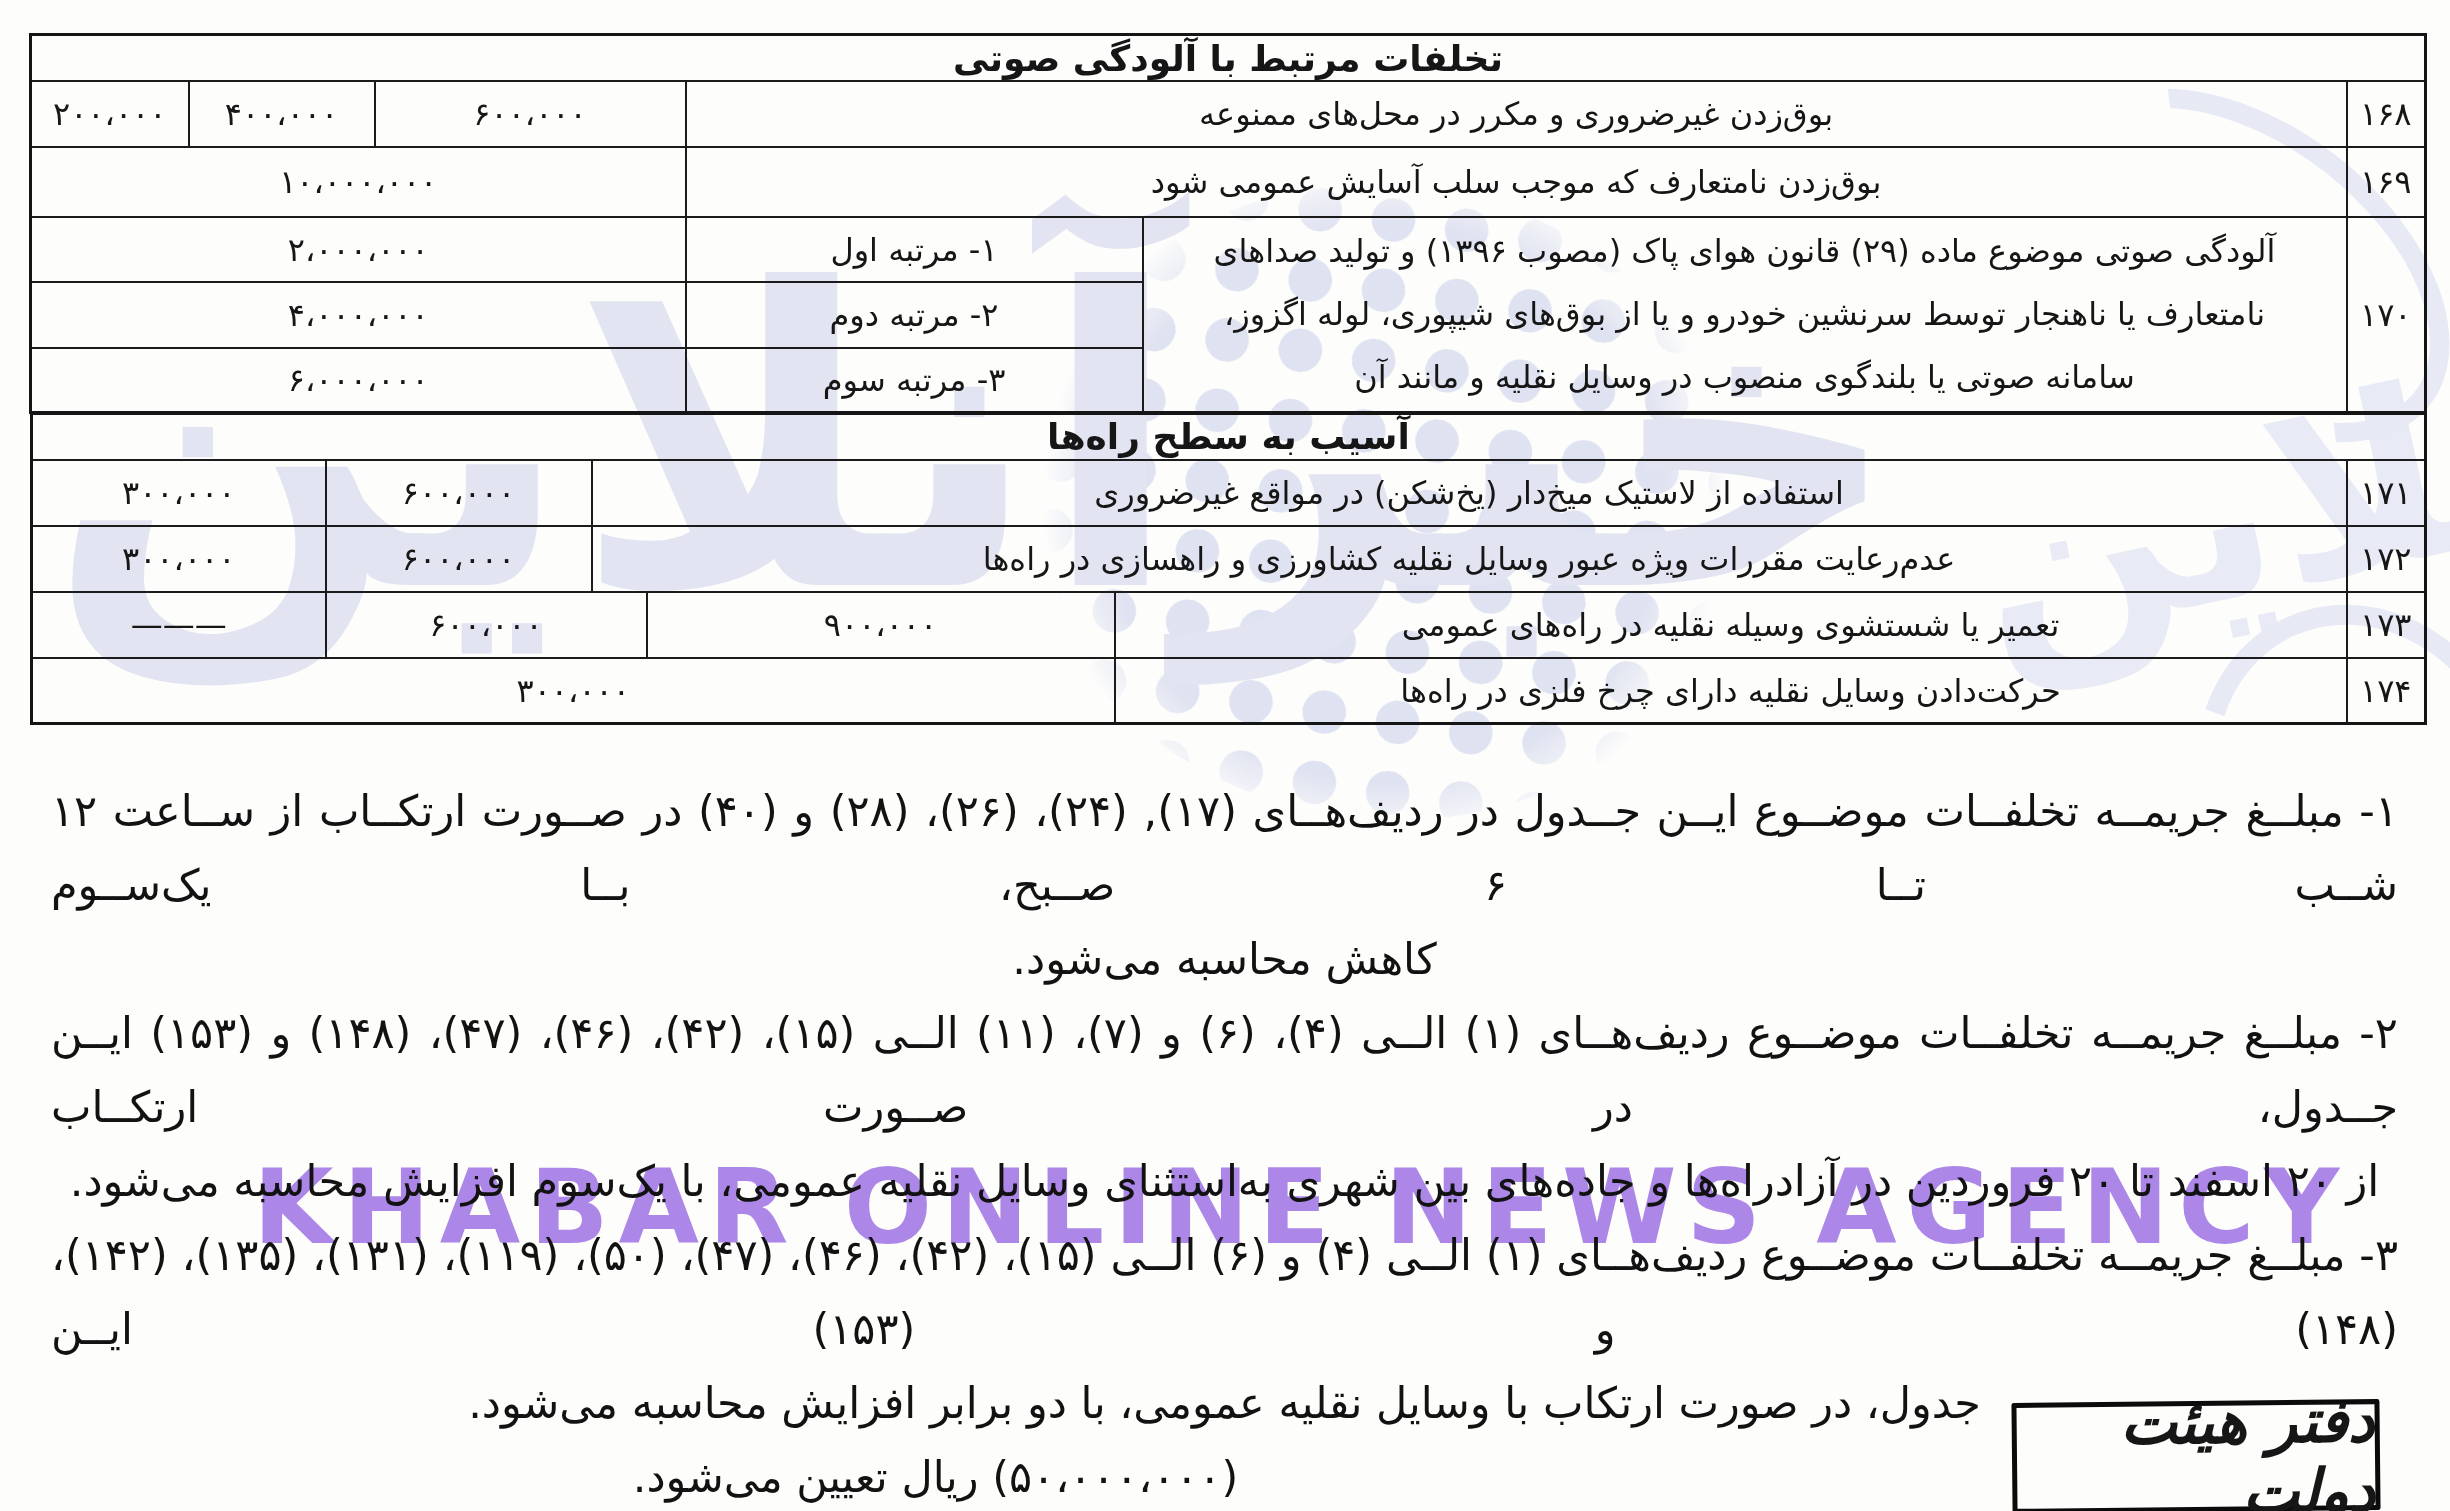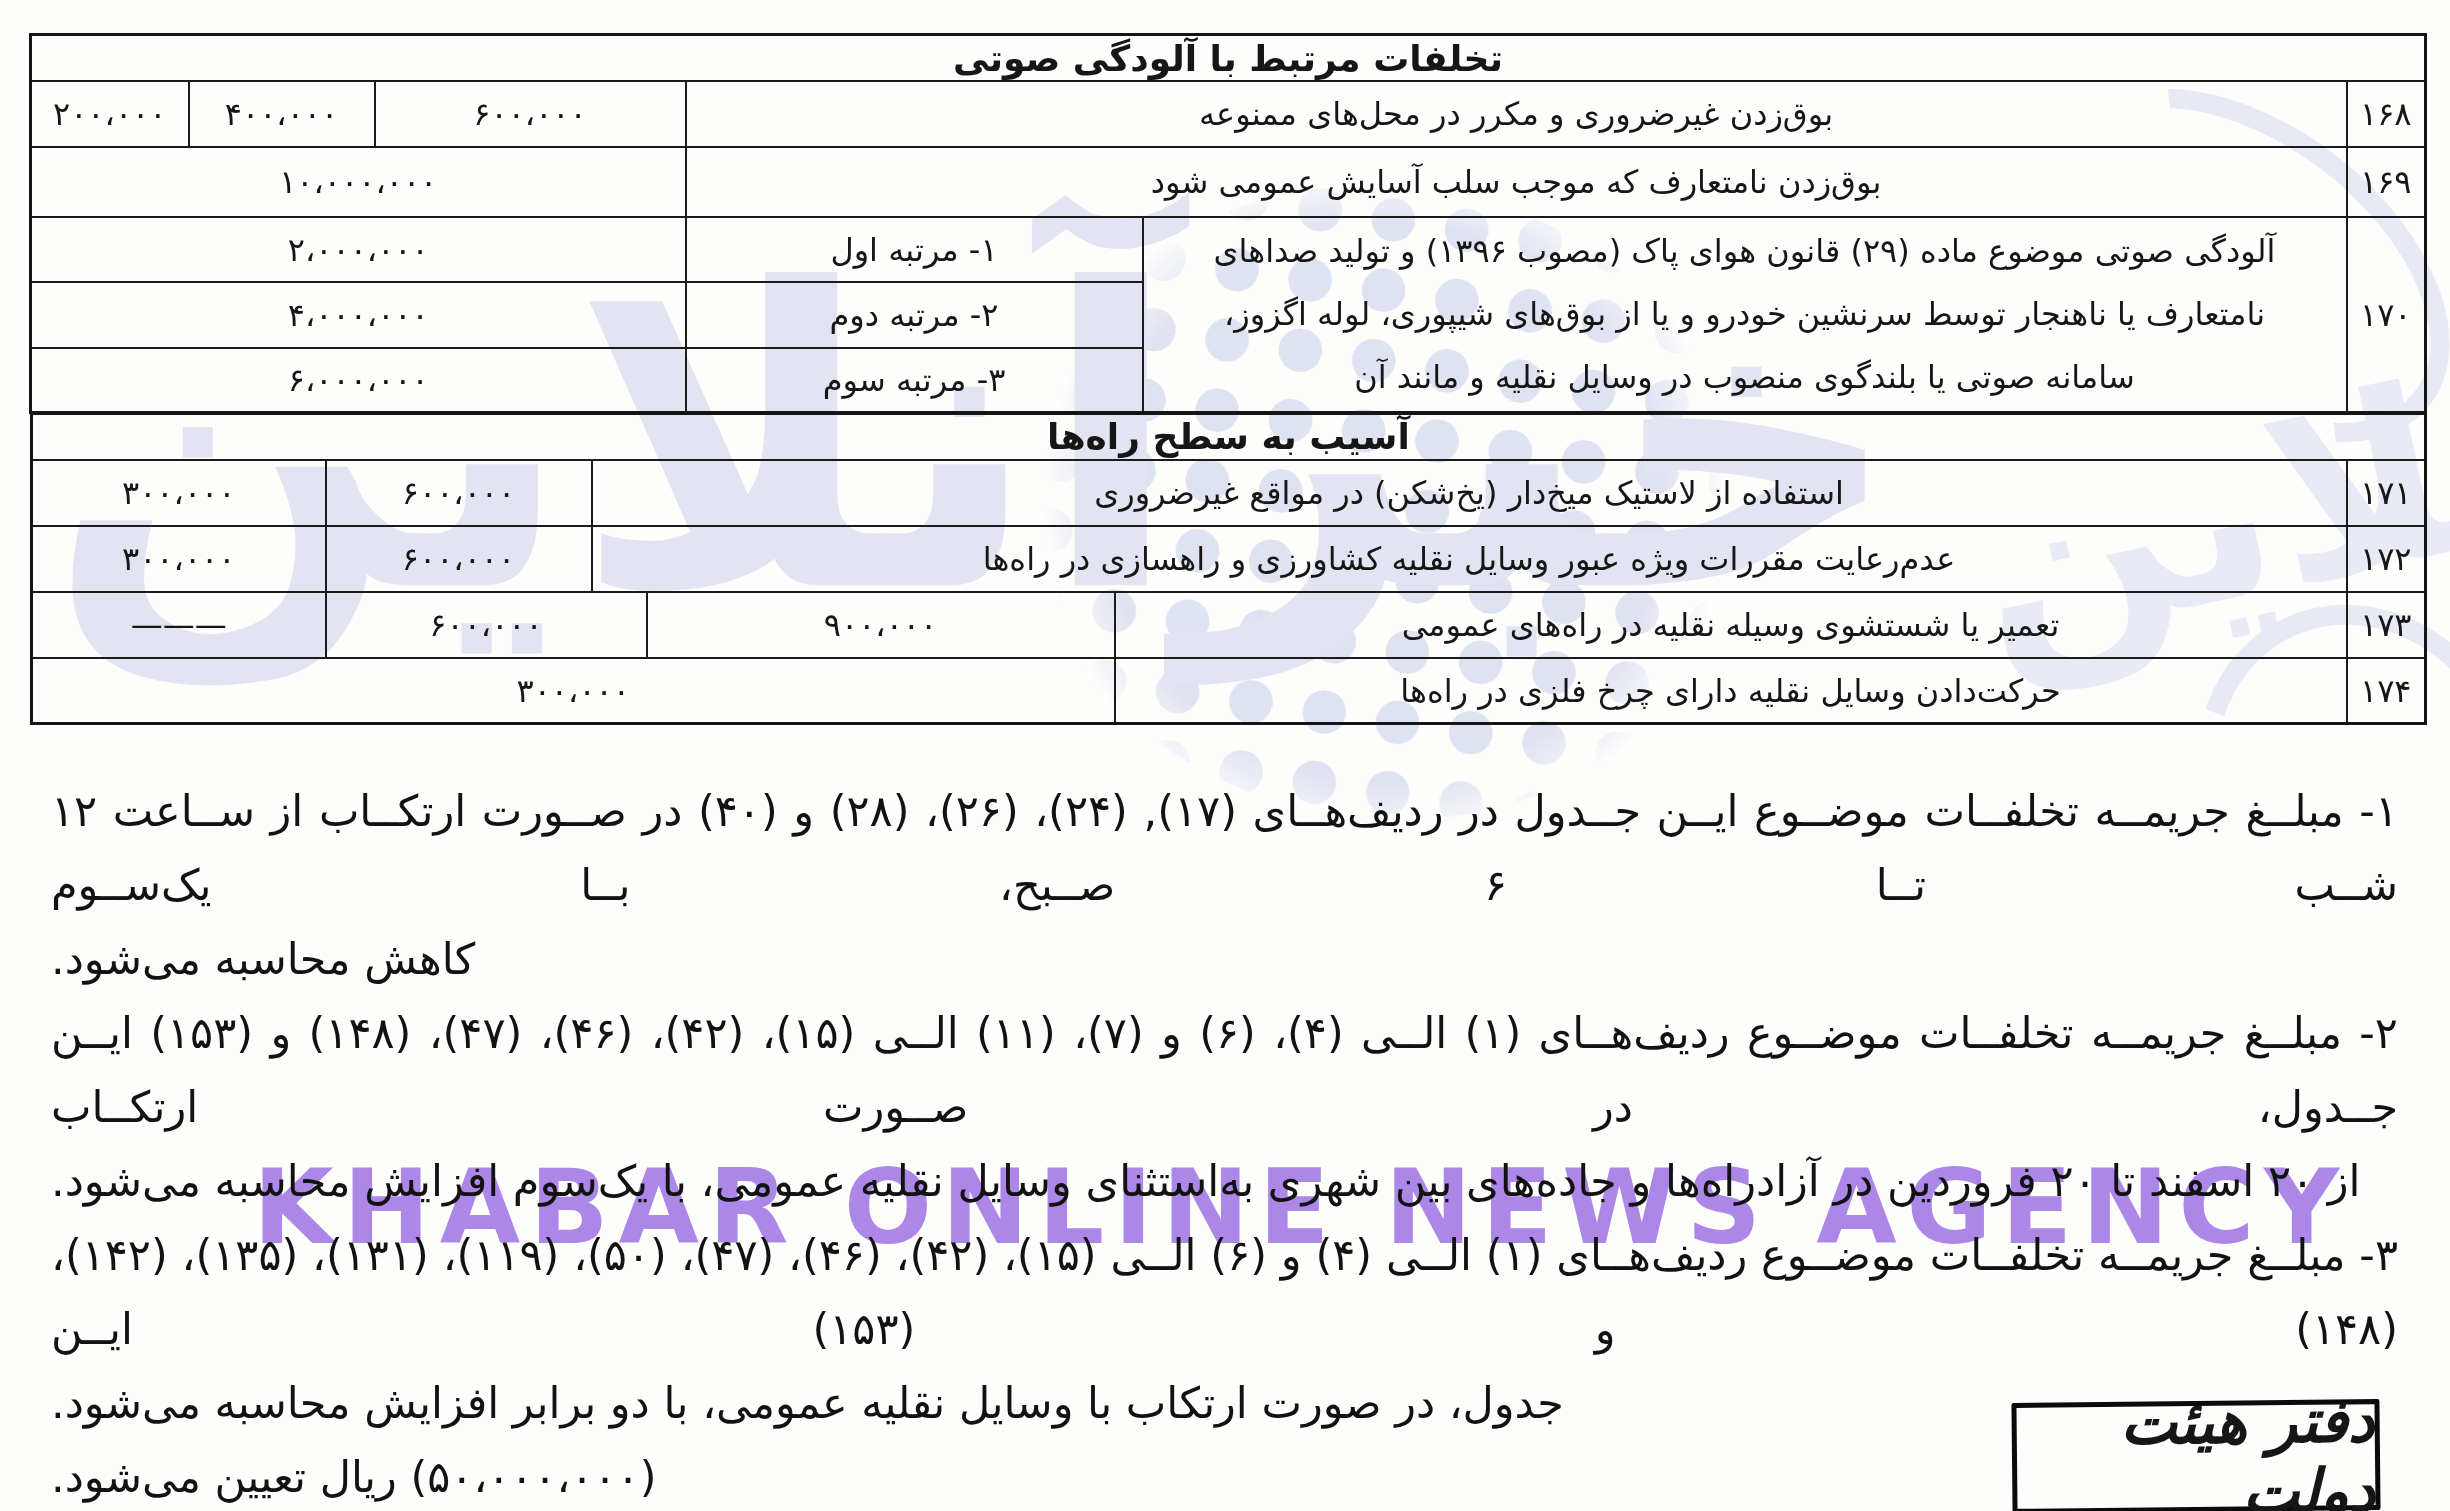--- a/index.html
+++ b/index.html
@@ -51,21 +51,21 @@
   .sec-title{font-weight:bold;font-size:36px;}
   tr.hdr{height:44px;}
   .val{direction:ltr;letter-spacing:1.6px;}
   .desc-multiline{line-height:63px;padding:2px 36px;}
   .no-cell{font-size:32px;}
   
   .notes{
     position:absolute;right:52px;left:51px;top:774px;z-index:2;
     direction:rtl;font-size:43px;color:#121212;
   }
-  .nline{line-height:74px;text-align:left;}
+  .nline{line-height:74px;text-align:center;}
   .nline.just{text-align:justify;text-align-last:justify;}
   .nline.indent{margin-right:578px;}
   
   .stamp{
     position:absolute;left:2012px;top:1401px;width:358px;height:101px;z-index:2;
     border:5.5px solid #0b0b0b;border-radius:2.4px;
     display:flex;align-items:center;justify-content:center;
     font-size:60px;font-weight:bold;font-style:italic;
     transform:rotate(-0.6deg);
   }

